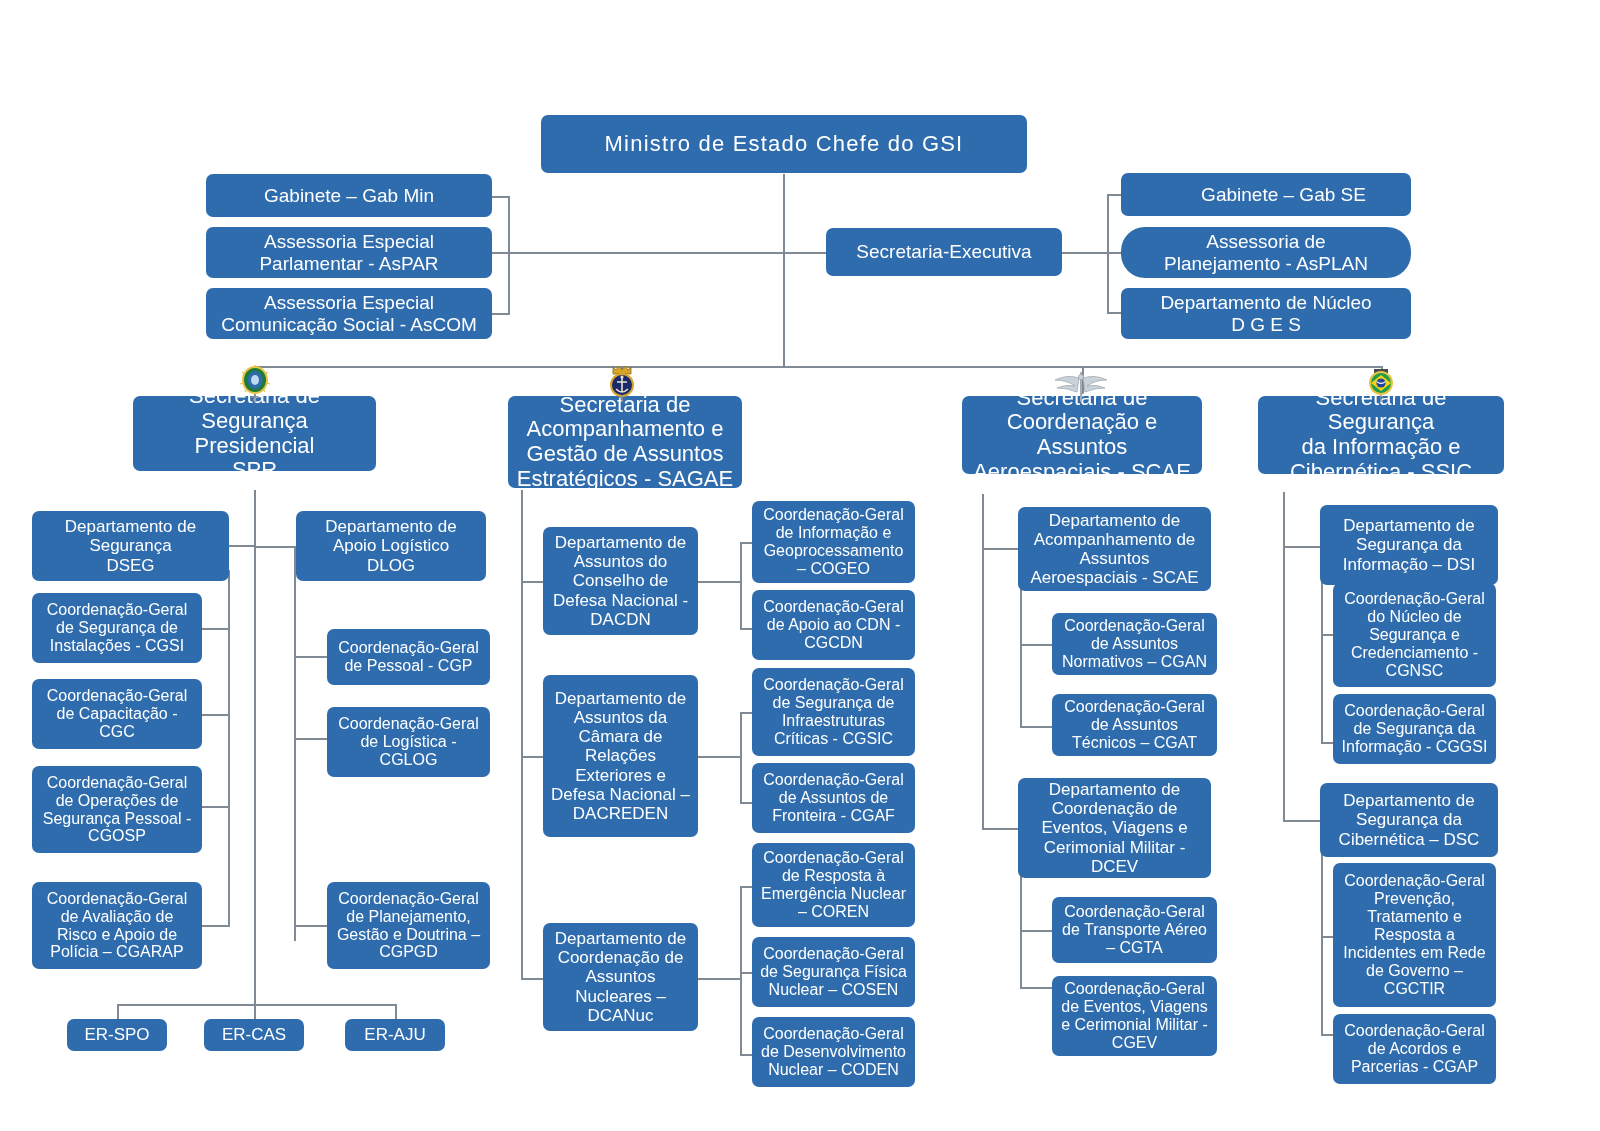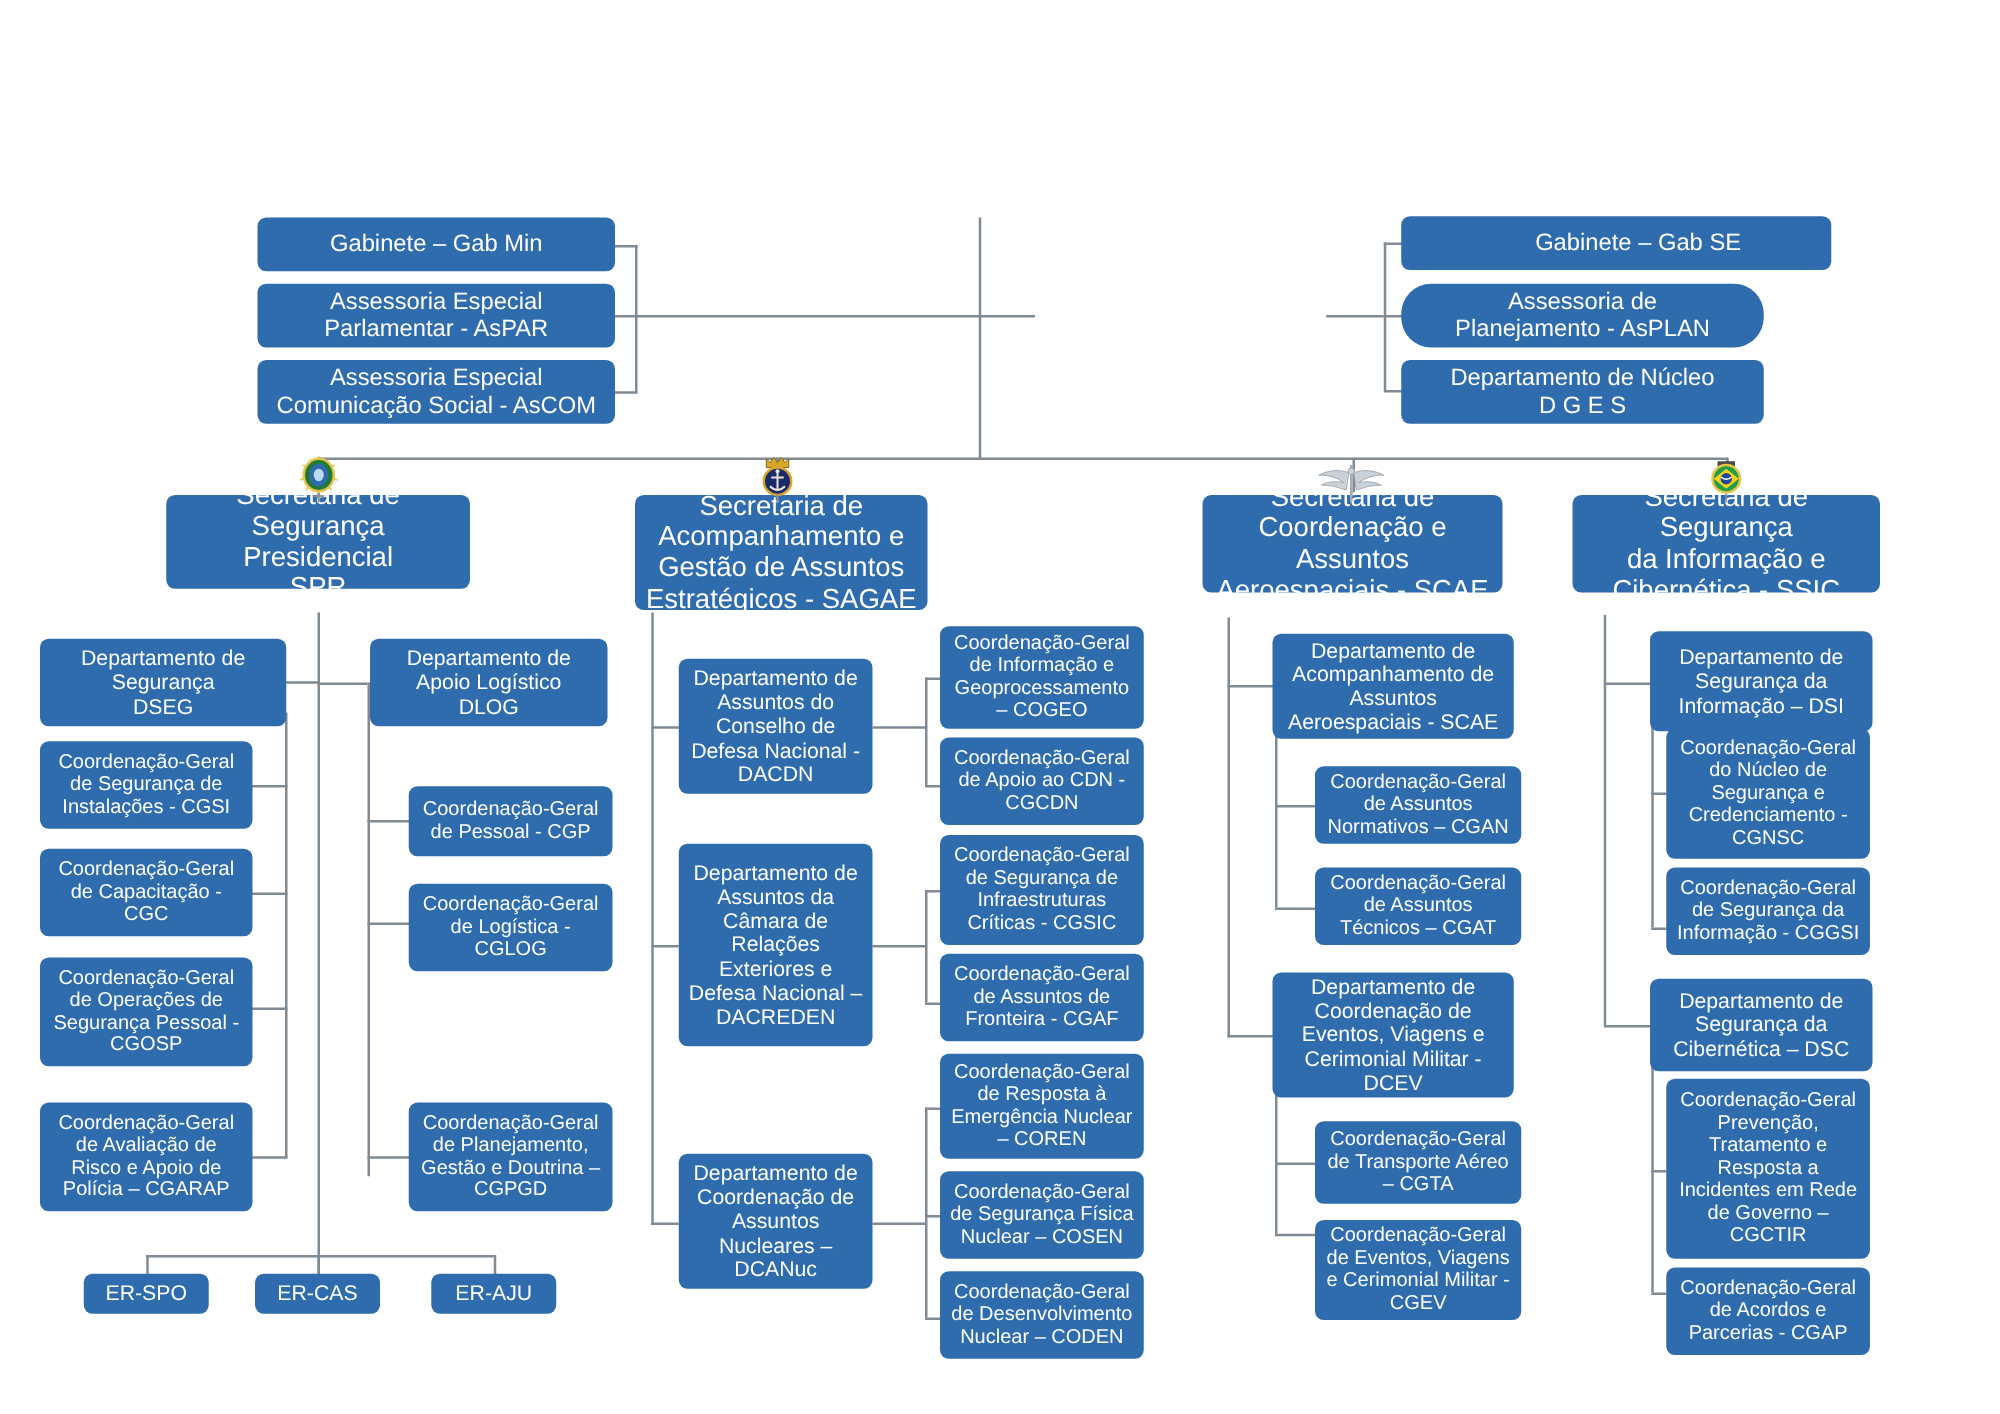--- a/index.html
+++ b/index.html
@@ -163,35 +163,41 @@
       <path d="M10 3 L24 3 L24 7 L10 7 Z" fill="#4a4a4a"></path>
       <circle cx="17" cy="17" r="12" fill="#E8C349"></circle>
       <circle cx="17" cy="17" r="10" fill="#1F9E45"></circle>
       <path d="M17 9 L27 17 L17 25 L7 17 Z" fill="#F5D118"></path>
       <circle cx="17" cy="17" r="4.6" fill="#23489B"></circle>
       <path d="M12.6 15.6 Q17 19.2 21.4 15.6" stroke="#ffffff" stroke-width="1.2" fill="none"></path>
       <path d="M17 29 L17 36" stroke="#8a9199" stroke-width="1.4"></path>
     </svg>
   </div>
 
+  <div class="box f22" style="left:541px;top:115px;width:486px;height:58px;">
+    <span>Ministro de Estado Chefe do GSI</span>
+  </div>
 
   <div class="box f19" style="left:206px;top:174px;width:286px;height:43px;align-items:center;">
     <span>Gabinete – Gab  Min</span>
   </div>
   <div class="box f19" style="left:206px;top:227px;width:286px;height:51px;">
     <span style="white-space:pre-line;">Assessoria Especial
 Parlamentar - AsPAR</span>
   </div>
   <div class="box f19" style="left:206px;top:288px;width:286px;height:51px;">
     <span style="white-space:pre-line;">Assessoria Especial
 Comunicação Social - AsCOM</span>
   </div>
 
-
-  <div class="box f19" style="left:1121px;top:173px;width:344px;height:43px;padding-left:40px;">
+  <div class="box f19" style="left:826px;top:228px;width:236px;height:48px;">
+    <span>Secretaria-Executiva</span>
+  </div>
+
+  <div class="box f19" style="left:1121px;top:173px;width:290px;height:43px;padding-left:40px;">
     <span>Gabinete – Gab  SE</span>
   </div>
   <div class="box f19" style="left:1121px;top:227px;width:290px;height:51px;border-radius:24px;">
     <span style="white-space:pre-line;">Assessoria de
 Planejamento - AsPLAN</span>
   </div>
   <div class="box f19" style="left:1121px;top:288px;width:290px;height:51px;">
     <span style="white-space:pre-line;">Departamento de Núcleo
 D G E S</span>
   </div>

